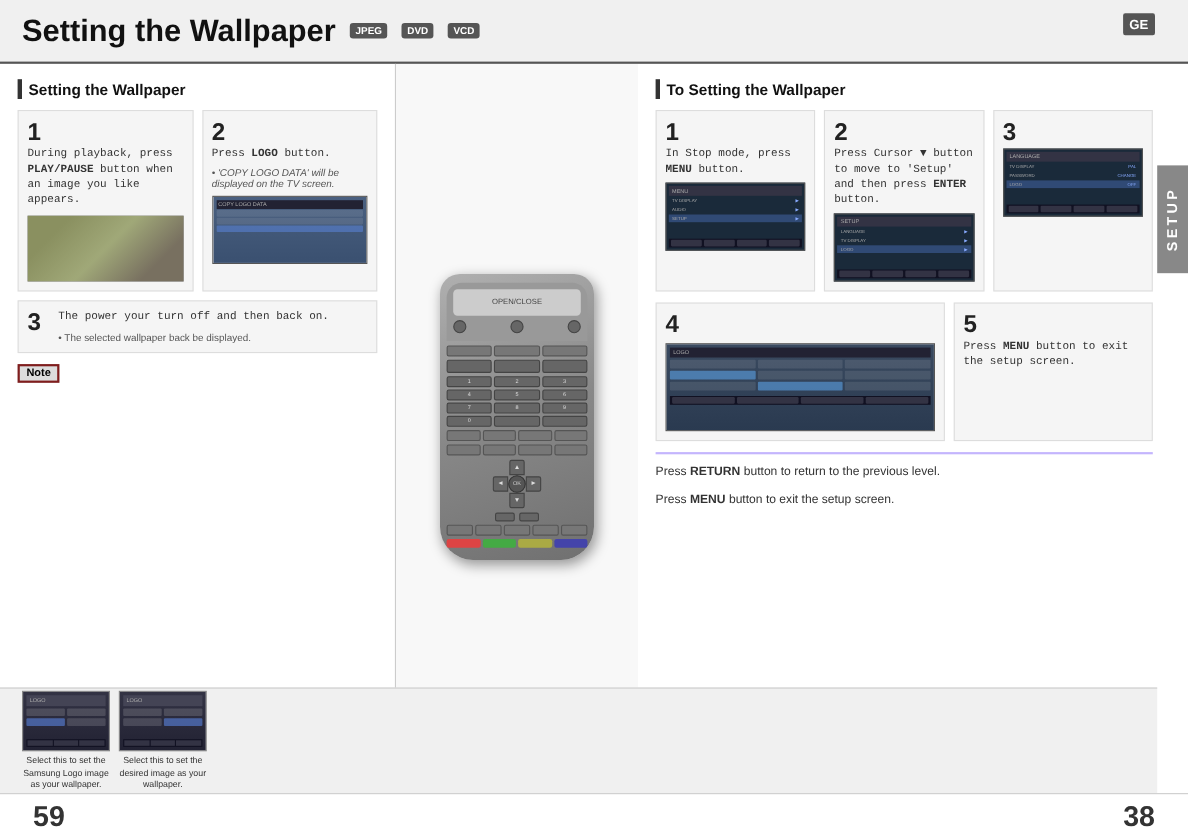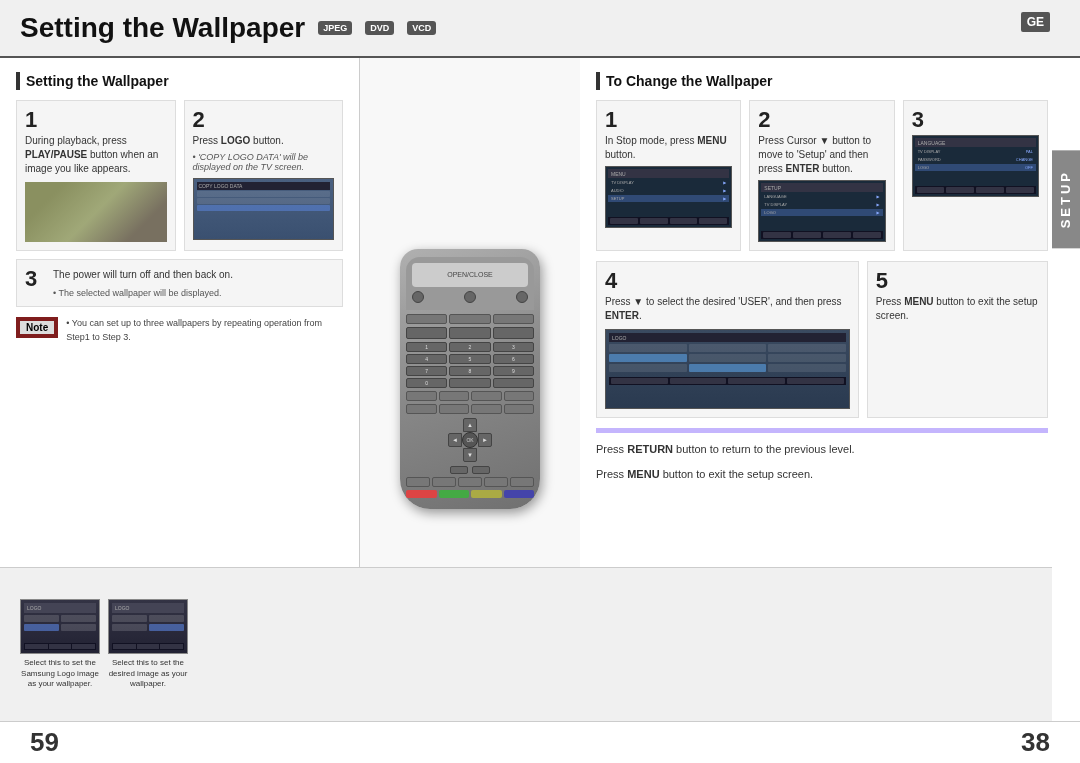--- a/index.html
+++ b/index.html
@@ -148,20 +148,21 @@
       font-weight: bold;
       color: #222;
       line-height: 1;
       margin-bottom: 3px;
     }
 
     .step-text {
       font-size: 10px;
       color: #333;
       line-height: 1.4;
+      font-family: Liberation Mono, monospace;
     }
 
     .step-text strong {
       font-weight: bold;
     }
 
     .step-image {
       width: 100%;
       height: 60px;
       background: #888;
@@ -378,21 +379,21 @@
       border: 1px solid #ddd;
       padding: 8px;
     }
 
     
     .bottom-area {
       position: absolute;
       bottom: 42px;
       left: 0;
       right: 28px;
-      height: 154px;
+      height: 96px;
       background: #f0f0f0;
       border-top: 1px solid #ccc;
       display: flex;
       align-items: center;
       padding: 10px 20px;
       gap: 20px;
     }
 
     .bottom-images {
       display: flex;
@@ -434,21 +435,21 @@
     .note-box {
       display: flex;
       align-items: flex-start;
       gap: 8px;
       margin-top: 6px;
       margin-left: 0;
     }
 
     .note-label {
       background: #ddd;
-      border: 4px solid #7f1d1d;
+      border: 2px solid #7f1d1d;
       padding: 1px 6px;
       font-size: 10px;
       font-weight: bold;
       white-space: nowrap;
     }
 
     .note-text {
       font-size: 9px;
       color: #444;
       line-height: 1.5;
@@ -664,31 +665,29 @@
               <div class="srow highlight"></div>
             </div>
           </div>
         </div>
       </div>
 
       <div class="step-box step-wide">
         <div class="step-number">3</div>
         <div class="step-wide-content">
           <div class="step-text">
-            The power will turn off and then back on.
-          </div>
-          <div class="step-wide-note">• The selected wallpaper will be displayed.</div>
+            The power your turn off and then back on.
+          </div>
+          <div class="step-wide-note">• The selected wallpaper back be displayed.</div>
         </div>
       </div>
     </div>
 
     <div class="note-box">
       <span class="note-label">Note</span>
-      <span class="note-text">• You can set up to three wallpapers by repeating operation
-   from Step1 to Step 3.</span>
     </div>
   </div>
 
   <div class="remote-area">
     <div class="remote">
 
       <div class="remote-top">
         <div class="remote-screen">OPEN/CLOSE</div>
         <div class="remote-btn-row">
           <div class="rbtn-round"></div>
@@ -766,21 +765,21 @@
         <div class="rcolor" style="background:#4a4;"></div>
         <div class="rcolor" style="background:#aa4;"></div>
         <div class="rcolor" style="background:#44a;"></div>
       </div>
     </div>
   </div>
 
   <div class="right-panel">
     <div class="section-header">
       <span class="section-bar"></span>
-      <span class="section-title">To Change the Wallpaper</span>
+      <span class="section-title">To Setting the Wallpaper</span>
     </div>
 
     <div class="steps-row">
 
       <div class="step-col">
         <div class="step-number">1</div>
         <div class="step-text">
           In Stop mode, press <strong>MENU</strong> button.
         </div>
         <div class="menu-screen">
@@ -863,23 +862,20 @@
             <div class="sbb"></div>
           </div>
         </div>
       </div>
     </div>
 
     <div class="steps-row">
 
       <div class="step-col" style="flex:1.5;">
         <div class="step-number">4</div>
-        <div class="step-text">
-          Press ▼ to select the desired 'USER', and then press <strong>ENTER</strong>.
-        </div>
         <div class="step4-screen">
           <div class="step4-inner">
             <div style="background:#223;height:9px;display:flex;align-items:center;padding:0 3px;font-size:5px;color:#aaa;margin-bottom:2px;">LOGO</div>
             <div class="step4-row">
               <div class="step4-cell"></div>
               <div class="step4-cell"></div>
               <div class="step4-cell"></div>
             </div>
             <div class="step4-row">
               <div class="step4-cell sel"></div>
@@ -902,21 +898,21 @@
       </div>
 
       <div class="step-col" style="flex:1;">
         <div class="step-number">5</div>
         <div class="step-text">
           Press <strong>MENU</strong> button to exit the setup screen.
         </div>
       </div>
     </div>
 
-    <div style="padding:8px 0;border-top:5px solid #c4b5fd;">
+    <div style="padding:8px 0;border-top:2px solid #c4b5fd;">
       <div class="bottom-note">
         Press <strong>RETURN</strong> button to return to the previous level.
       </div>
       <div class="bottom-note">
         Press <strong>MENU</strong> button to exit the setup screen.
       </div>
     </div>
   </div>
 </div>
 

